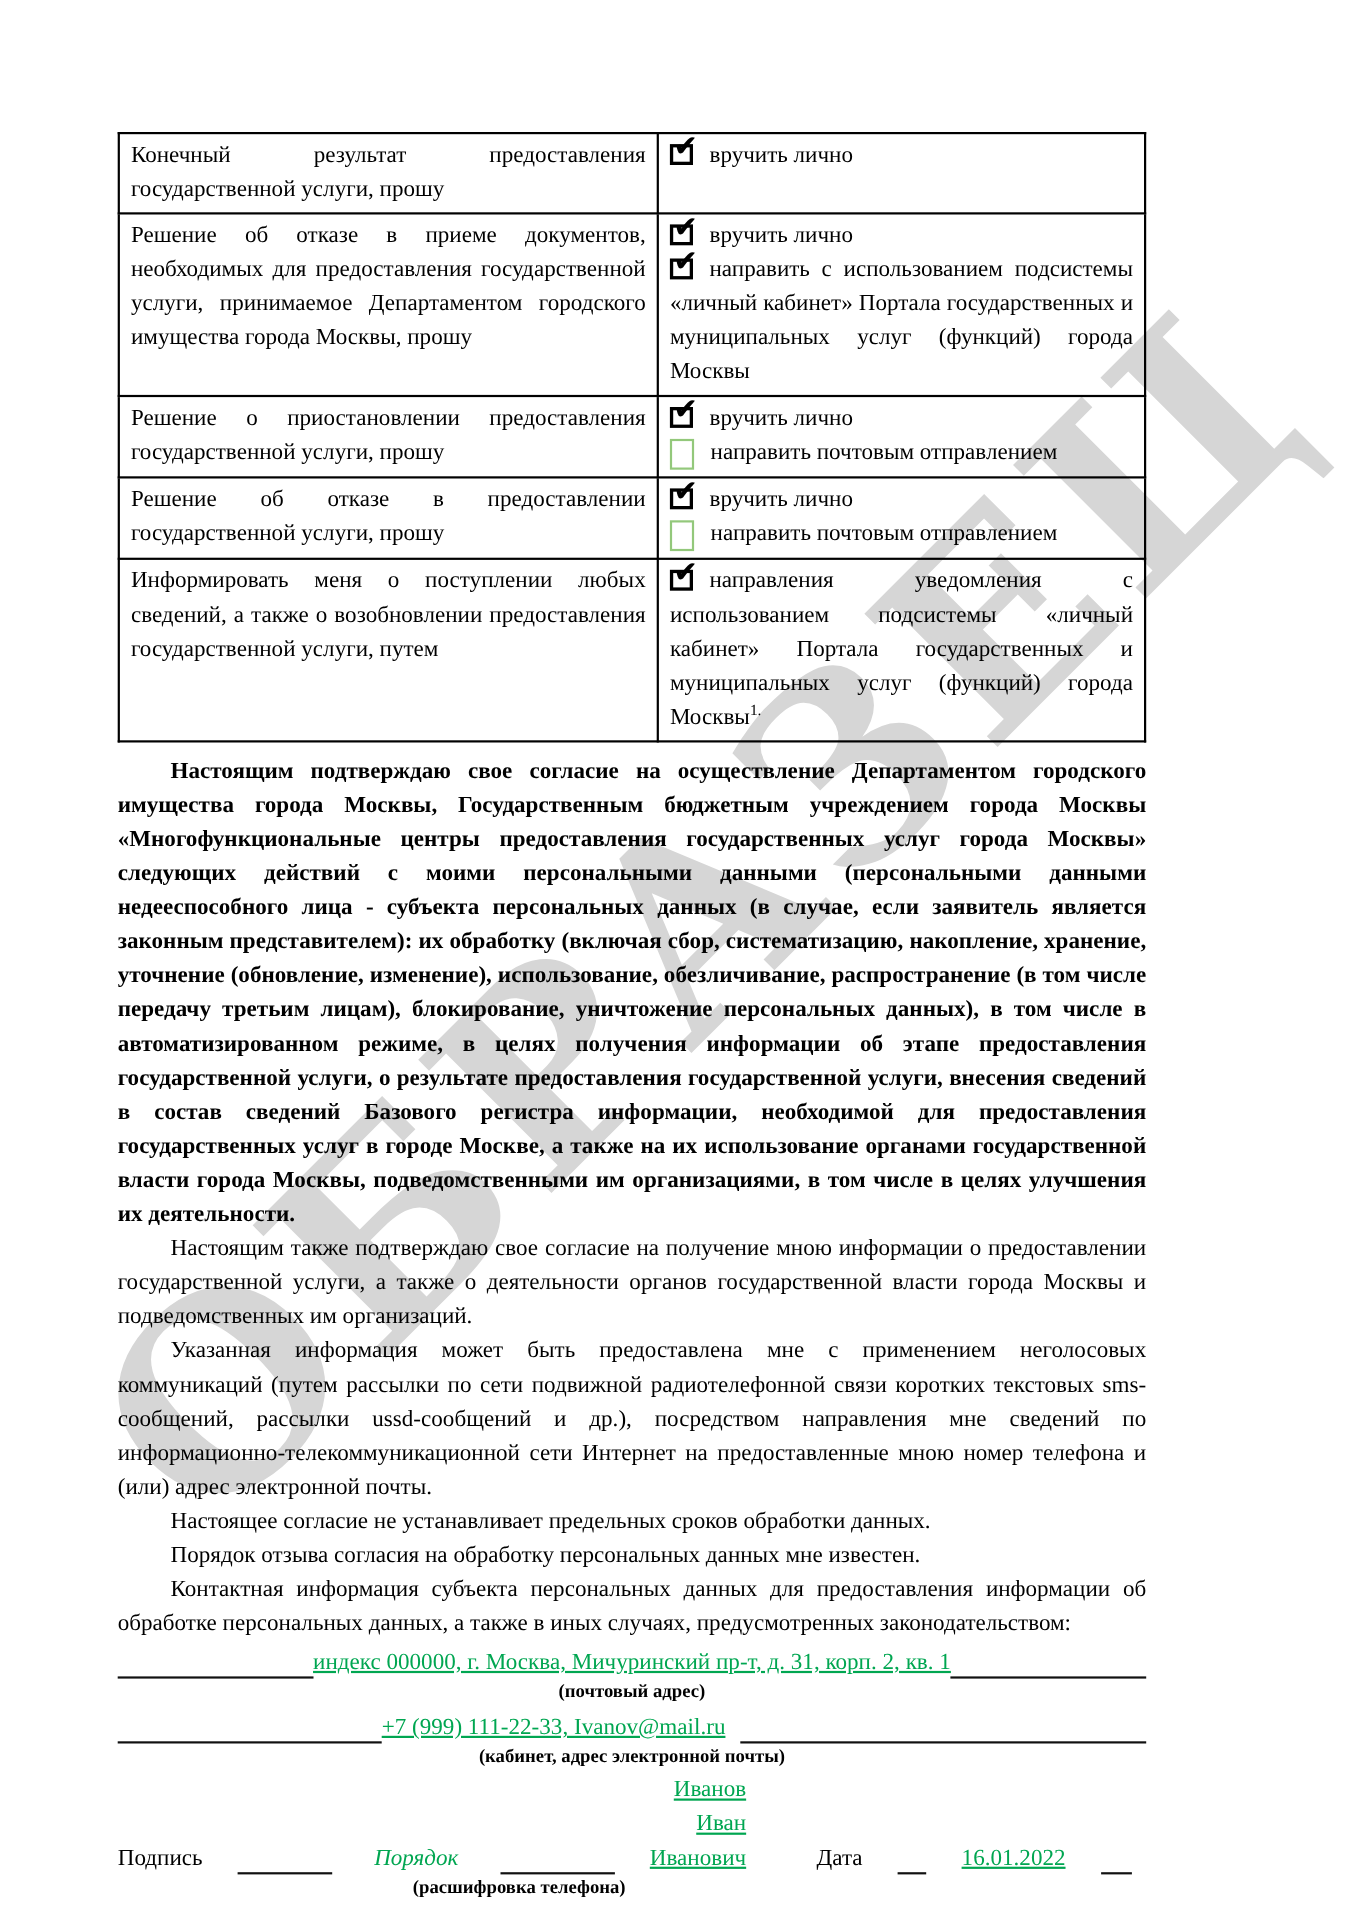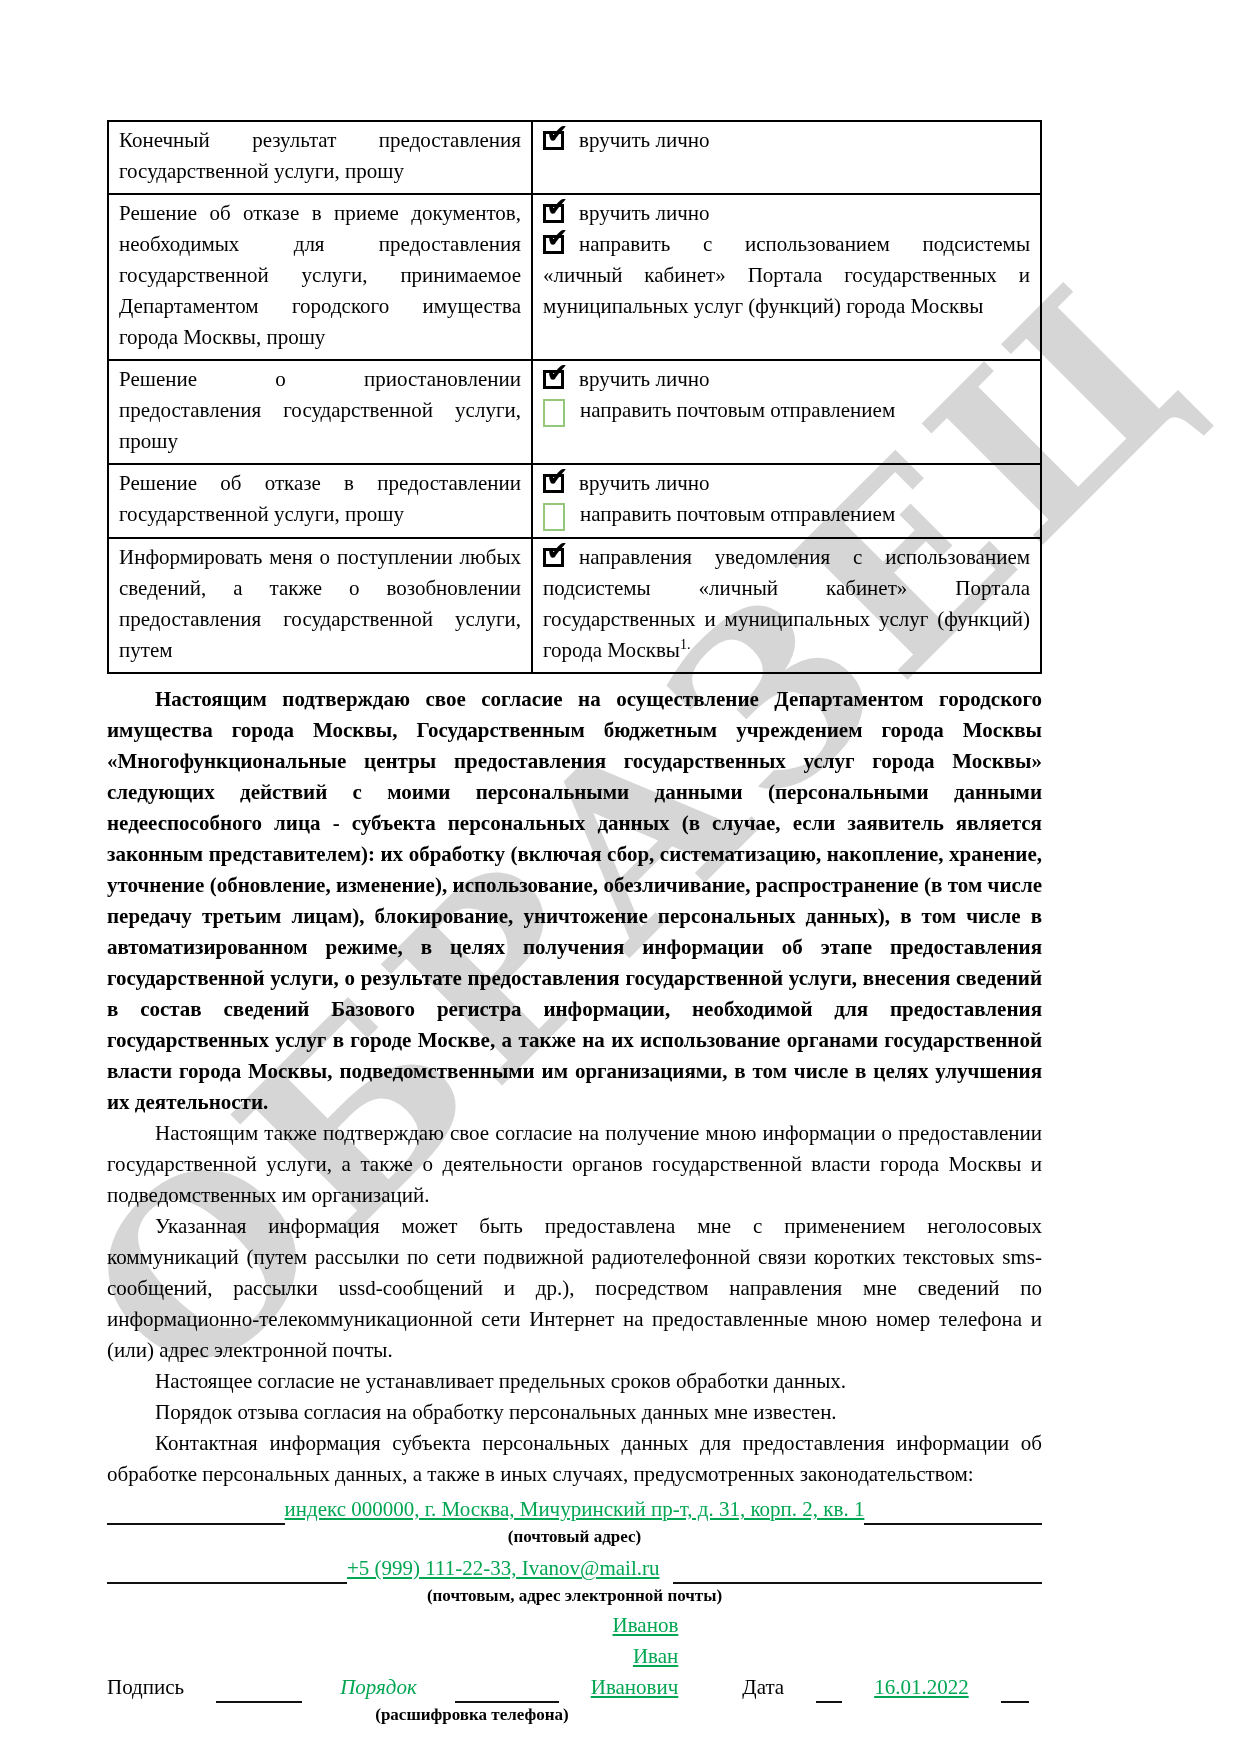--- a/index.html
+++ b/index.html
@@ -26,21 +26,21 @@
   .heading .l1 { text-align:justify; text-align-last:justify; }
   .heading .l2 { text-align:left; }
   table.doc {
     width:100%; border-collapse:collapse; margin-top:20px;
     table-layout:fixed;
   }
   table.doc td {
     border:2px solid #000; vertical-align:top;
     padding:3px 10px 6px 10px; text-align:justify;
   }
-  td.lcol { width:424px; }
+  td.lcol { width:490px; }
   .opt { text-align:justify; }
   .cb {
     display:inline-block; position:relative;
     width:21px; height:19px; border:3px solid #000;
     vertical-align:-3px; margin-right:15px; cursor:pointer;
     background:#fff;
   }
   .cb[data-checked="true"]::after {
     content:"✔";
     position:absolute; top:-14px; left:0px;
@@ -138,25 +138,25 @@
 
     <div class="fill-row">
       <span class="seg grow"></span>
       <span class="green ug">индекс 000000, г. Москва, Мичуринский пр-т, д. 31, корп. 2, кв. 1</span>
       <span class="seg grow"></span>
     </div>
     <div class="caption">(почтовый адрес)</div>
 
     <div class="fill-row">
       <span class="seg" style="width:240px"></span>
-      <span class="green ug">+5 (999) 111-22-33, Ivanov@mail.ru</span>
+      <span class="green ug">+7 (999) 111-22-33, Ivanov@mail.ru</span>
       <span style="width:14px"></span>
       <span class="seg grow"></span>
     </div>
-    <div class="caption">(почтовым, адрес электронной почты)</div>
+    <div class="caption">(кабинет, адрес электронной почты)</div>
 
     <div class="fill-row sig-row">
       <span class="lbl">Подпись</span>
       <span class="seg" style="width:86px"></span>
       <span class="green sig-script">Порядок</span>
       <span class="seg" style="width:104px"></span>
       <span class="green ug">Иванов Иван Иванович</span>
       <span class="sp"></span>
       <span class="lbl">Дата</span>
       <span class="seg" style="width:26px"></span>

